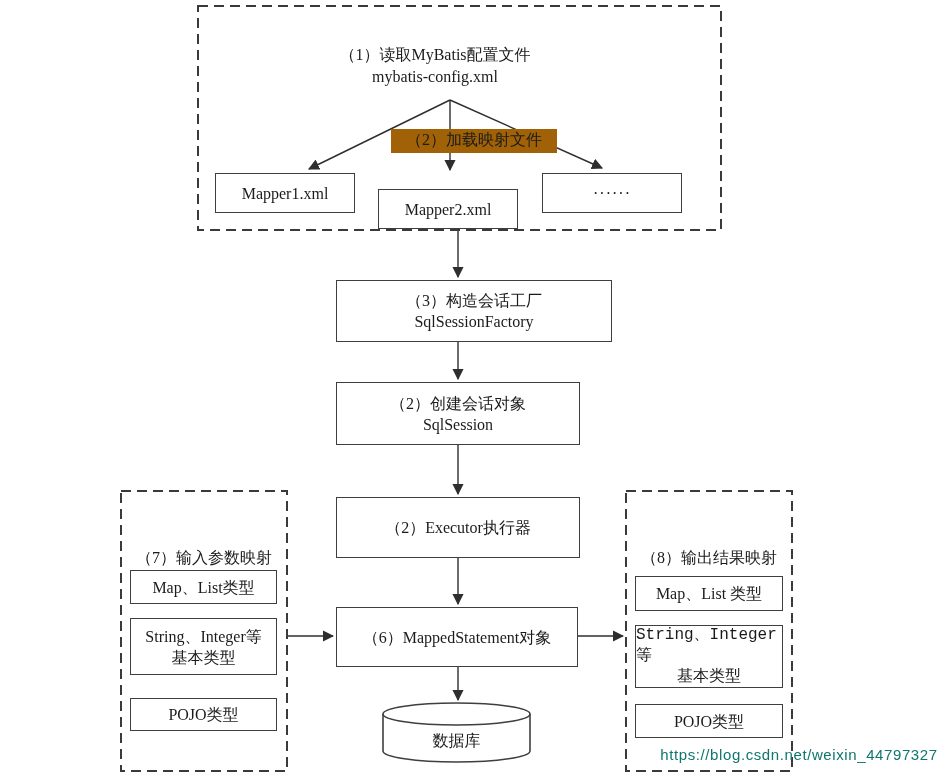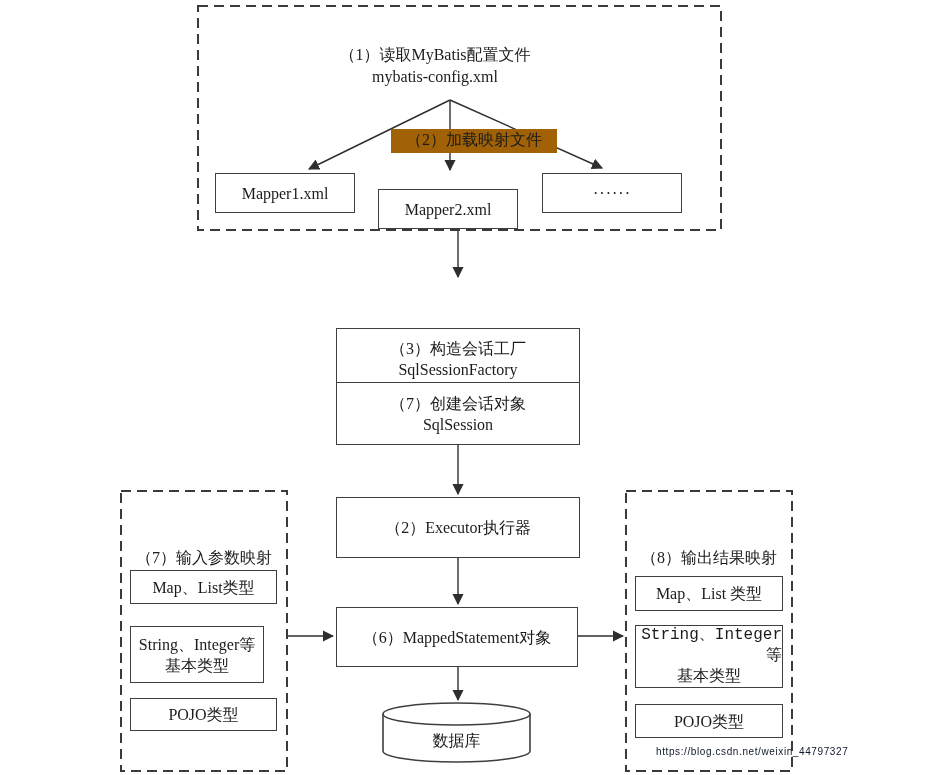--- a/index.html
+++ b/index.html
@@ -27,21 +27,21 @@
   }
   .node {
     position: absolute;
     z-index: 2;
     background: #ffffff;
     border: 1.6px solid #3f3f3f;
     display: flex;
     flex-direction: column;
     align-items: center;
     justify-content: center;
-    text-align: right;
+    text-align: left;
     font-size: 16px;
     line-height: 21px;
     box-sizing: border-box;
   }
   .floating-label {
     position: absolute;
     z-index: 2;
     text-align: center;
     font-size: 16px;
     line-height: 22px;
@@ -55,41 +55,42 @@
     text-align: center;
     font-size: 16px;
   }
   #watermark {
     position: absolute;
     z-index: 3;
     left: 656px;
     top: 746px;
     width: 286px;
     font-family: "Liberation Sans", "DejaVu Sans", sans-serif;
-    font-size: 10px;
+    font-size: 15px;
     letter-spacing: 0.6px;
-    color: #0f172a;
+    color: #0f766e;
     white-space: nowrap;
+    text-align: center;
   }
   
   #step1-heading { left: 290px; top: 44px;  width: 290px; }
   #step2-label   { left: 391px; top: 129px; width: 166px; height: 24px; }
   #mapper1-box   { left: 215px; top: 173px; width: 140px; height: 40px; }
   #mapper2-box   { left: 378px; top: 189px; width: 140px; height: 40px; }
   #mapper-more-box { left: 542px; top: 173px; width: 140px; height: 40px; letter-spacing: 1px; }
   
-  #step3-box { left: 336px; top: 280px; width: 244px; height: 62px; margin-top: 48px; }
+  #step3-box { left: 336px; top: 280px; width: 276px; height: 62px; }
   #step4-box { left: 336px; top: 382px; width: 244px; height: 63px; }
   #step5-box { left: 336px; top: 497px; width: 244px; height: 61px; }
   #step6-box { left: 336px; top: 607px; width: 242px; height: 60px; }
   #db-label  { left: 396px; top: 731px; width: 121px; }
   
   #step7-title { left: 124px; top: 547px; width: 160px; }
   #in-item1-box { left: 130px; top: 570px; width: 147px; height: 34px; }
-  #in-item2-box { left: 130px; top: 618px; width: 134px; height: 57px; margin-top: 8px; }
+  #in-item2-box { left: 130px; top: 618px; width: 147px; height: 57px; }
   #in-item3-box { left: 130px; top: 698px; width: 147px; height: 33px; }
   
   #step8-title { left: 629px; top: 547px; width: 160px; }
   #out-item1-box { left: 635px; top: 576px; width: 148px; height: 35px; }
   #out-item2-box { left: 635px; top: 625px; width: 148px; height: 63px; font-family: Liberation Mono, monospace; }
   #out-item3-box { left: 635px; top: 704px; width: 148px; height: 34px; }
 </style>
 </head>
 <body>
 
@@ -143,21 +144,21 @@
   <div id="mapper-more-box" class="node">
     <span>······</span>
   </div>
 
   <div id="step3-box" class="node">
     <div>（3）构造会话工厂</div>
     <div>SqlSessionFactory</div>
   </div>
 
   <div id="step4-box" class="node">
-    <div>（7）创建会话对象</div>
+    <div>（2）创建会话对象</div>
     <div>SqlSession</div>
   </div>
 
   <div id="step5-box" class="node">
     <span>（2）Executor执行器</span>
   </div>
 
   <div id="step6-box" class="node">
     <span>（6）MappedStatement对象</span>
   </div>

